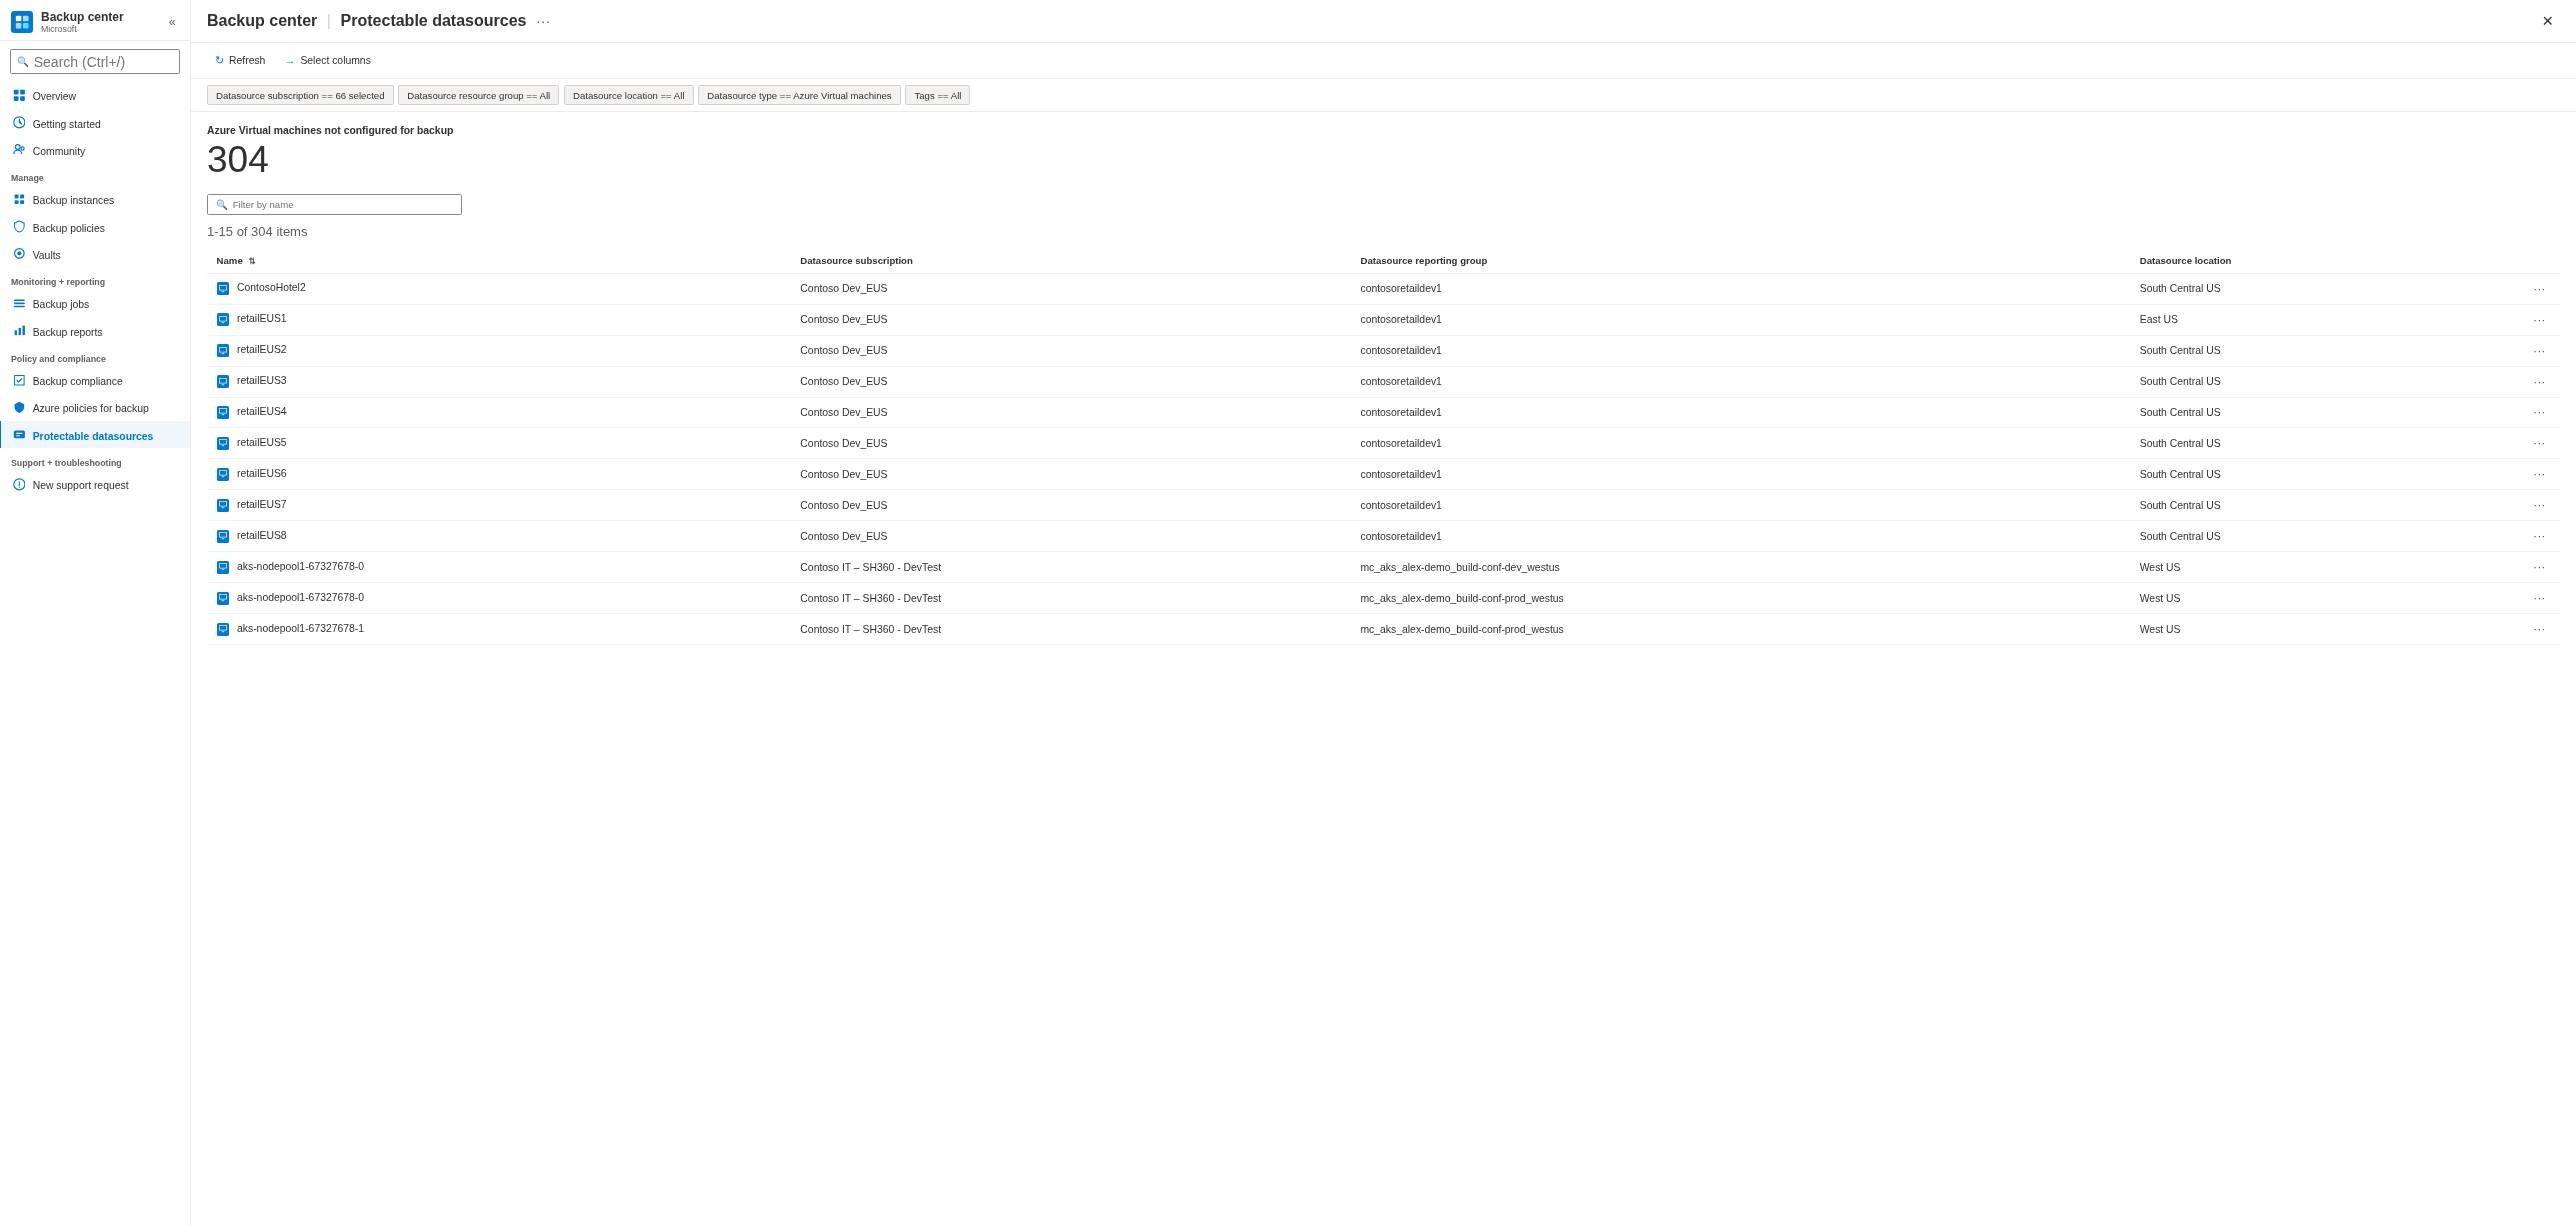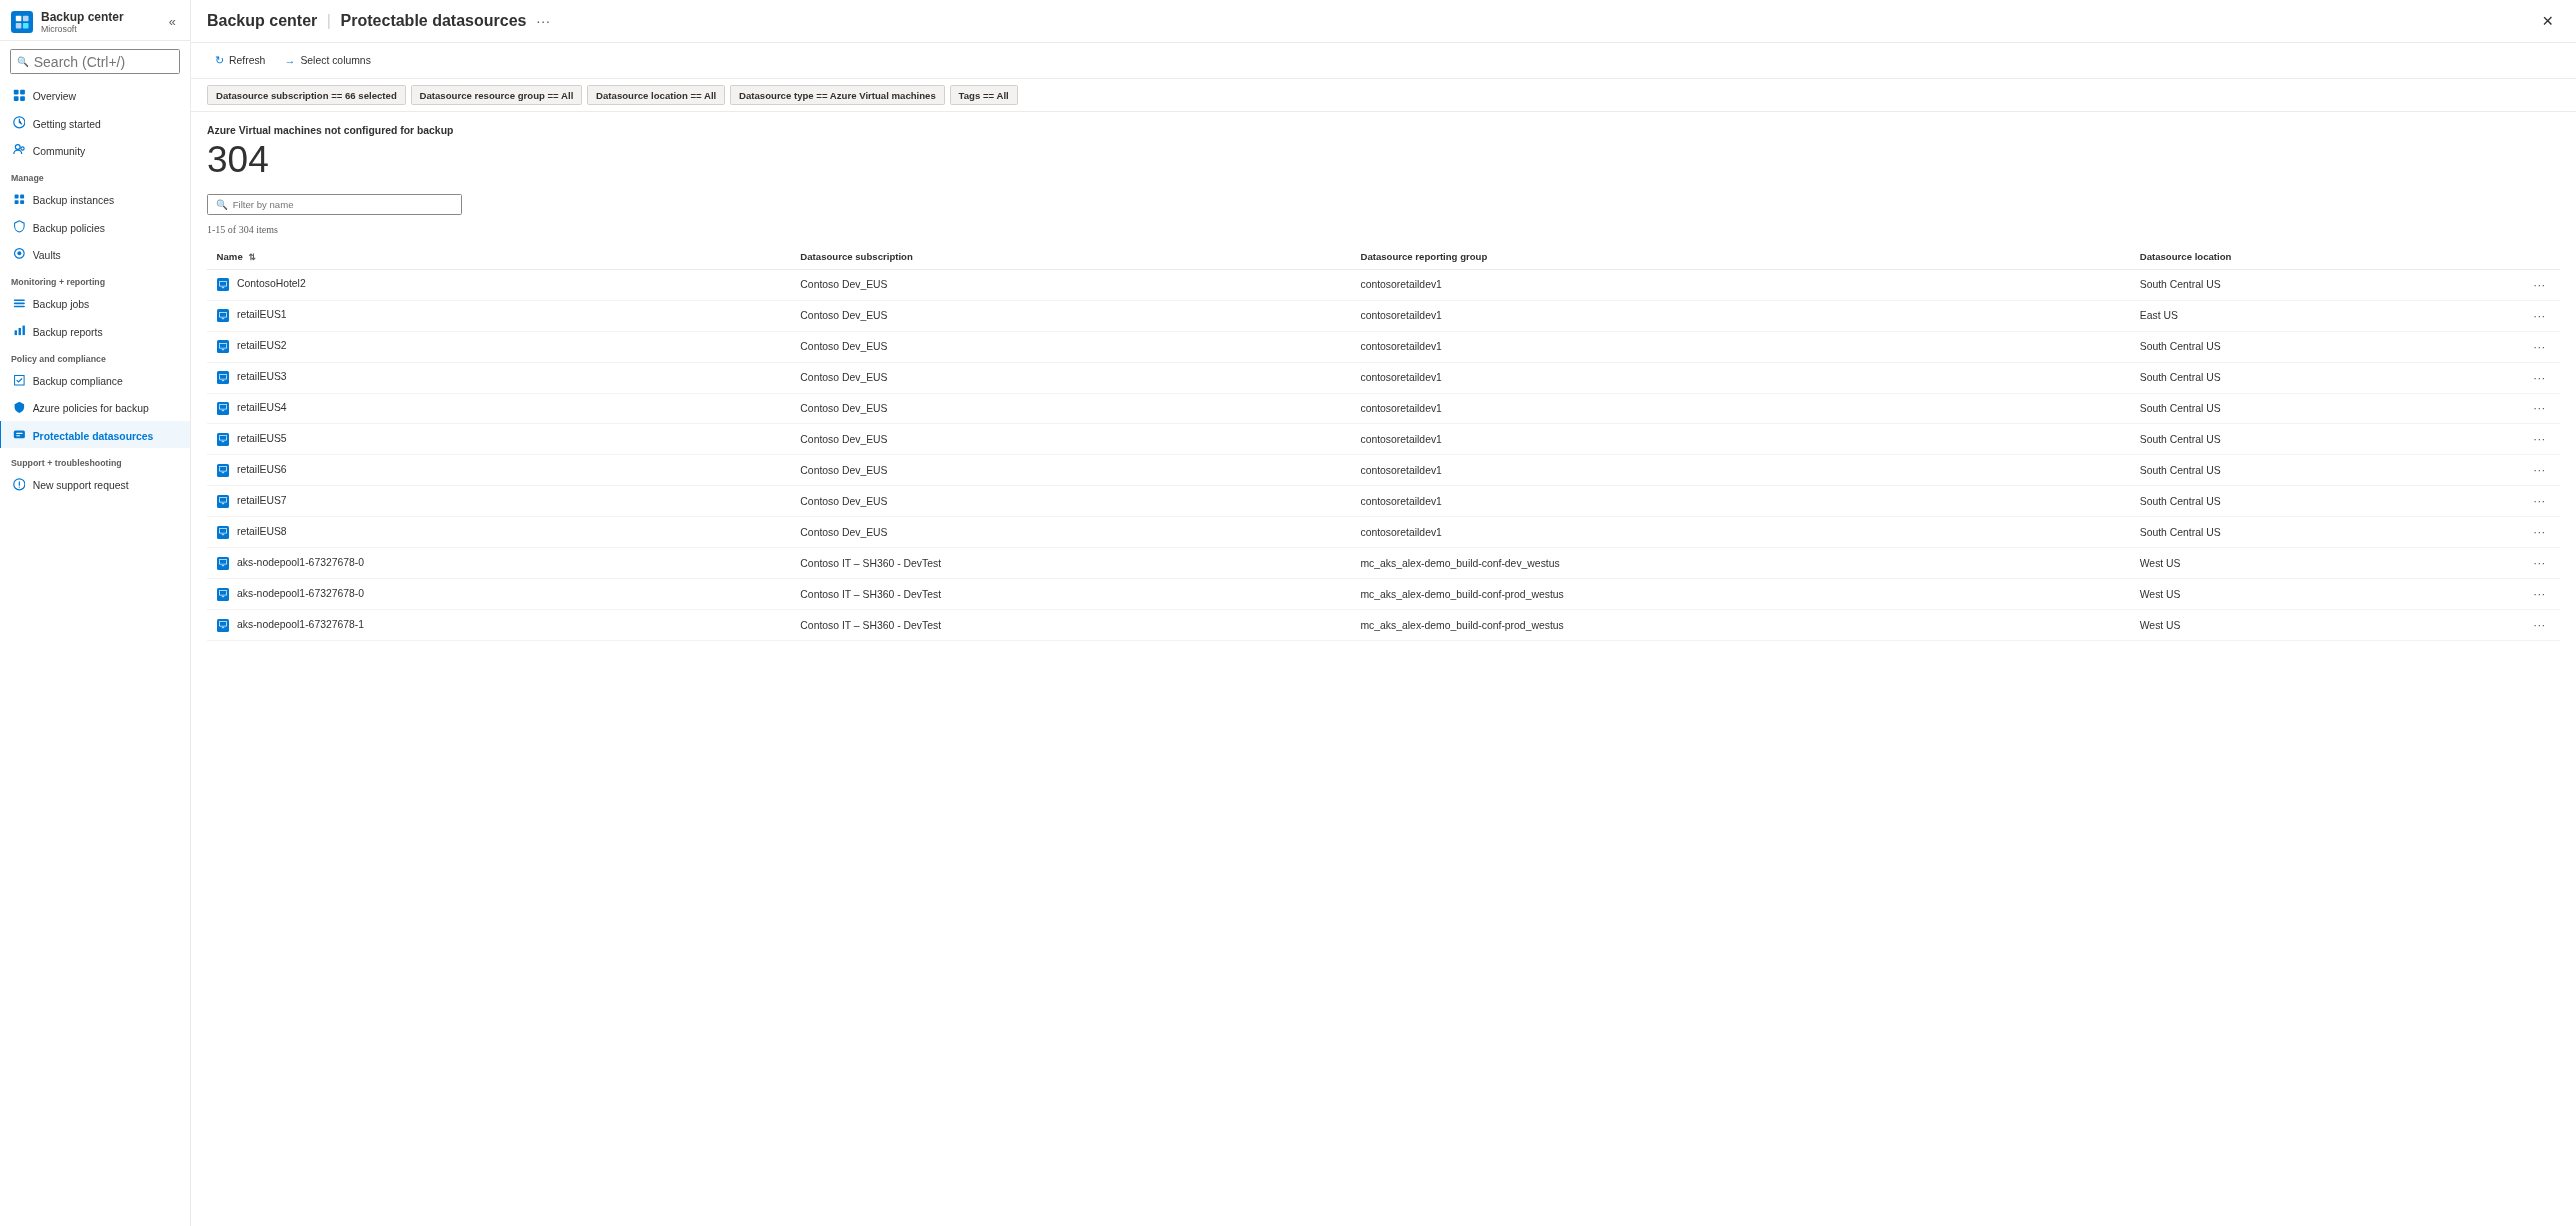--- a/index.html
+++ b/index.html
@@ -127,21 +127,20 @@
     }
     .toolbar-btn .btn-icon { font-size: 11px; color: #0078d4; }
 
     .filter-bar {
       display: flex;
       align-items: center;
       padding: 6.4px 16px;
       gap: 4.8px;
       flex-wrap: wrap;
       border-bottom: 0.8px solid #edebe9;
-      font-weight: bold;
     }
     .filter-chip {
       background: #f3f2f1;
       border: 0.8px solid #d2d0ce;
       border-radius: 1.6px;
       padding: 3.2px 8px;
       font-size: 9.6px;
       color: #323130;
       cursor: pointer;
       white-space: nowrap;
@@ -174,24 +173,23 @@
       padding: 4px 8px;
       gap: 4.8px;
       width: 255px;
       margin-bottom: 9.6px;
     }
     .filter-input-box input {
       border: none; outline: none; font-size: 9.6px; color: #605e5c; width: 100%; background: transparent;
     }
 
     .items-count {
-      font-size: 10px;
+      font-size: 13px;
       color: #605e5c;
       margin-bottom: 9.6px;
-      font-family: Liberation Serif, serif;
     }
 
     .data-table {
       width: 100%;
       border-collapse: collapse;
     }
     .data-table th {
       text-align: left;
       padding: 6.4px 9.6px;
       font-size: 9.6px;

